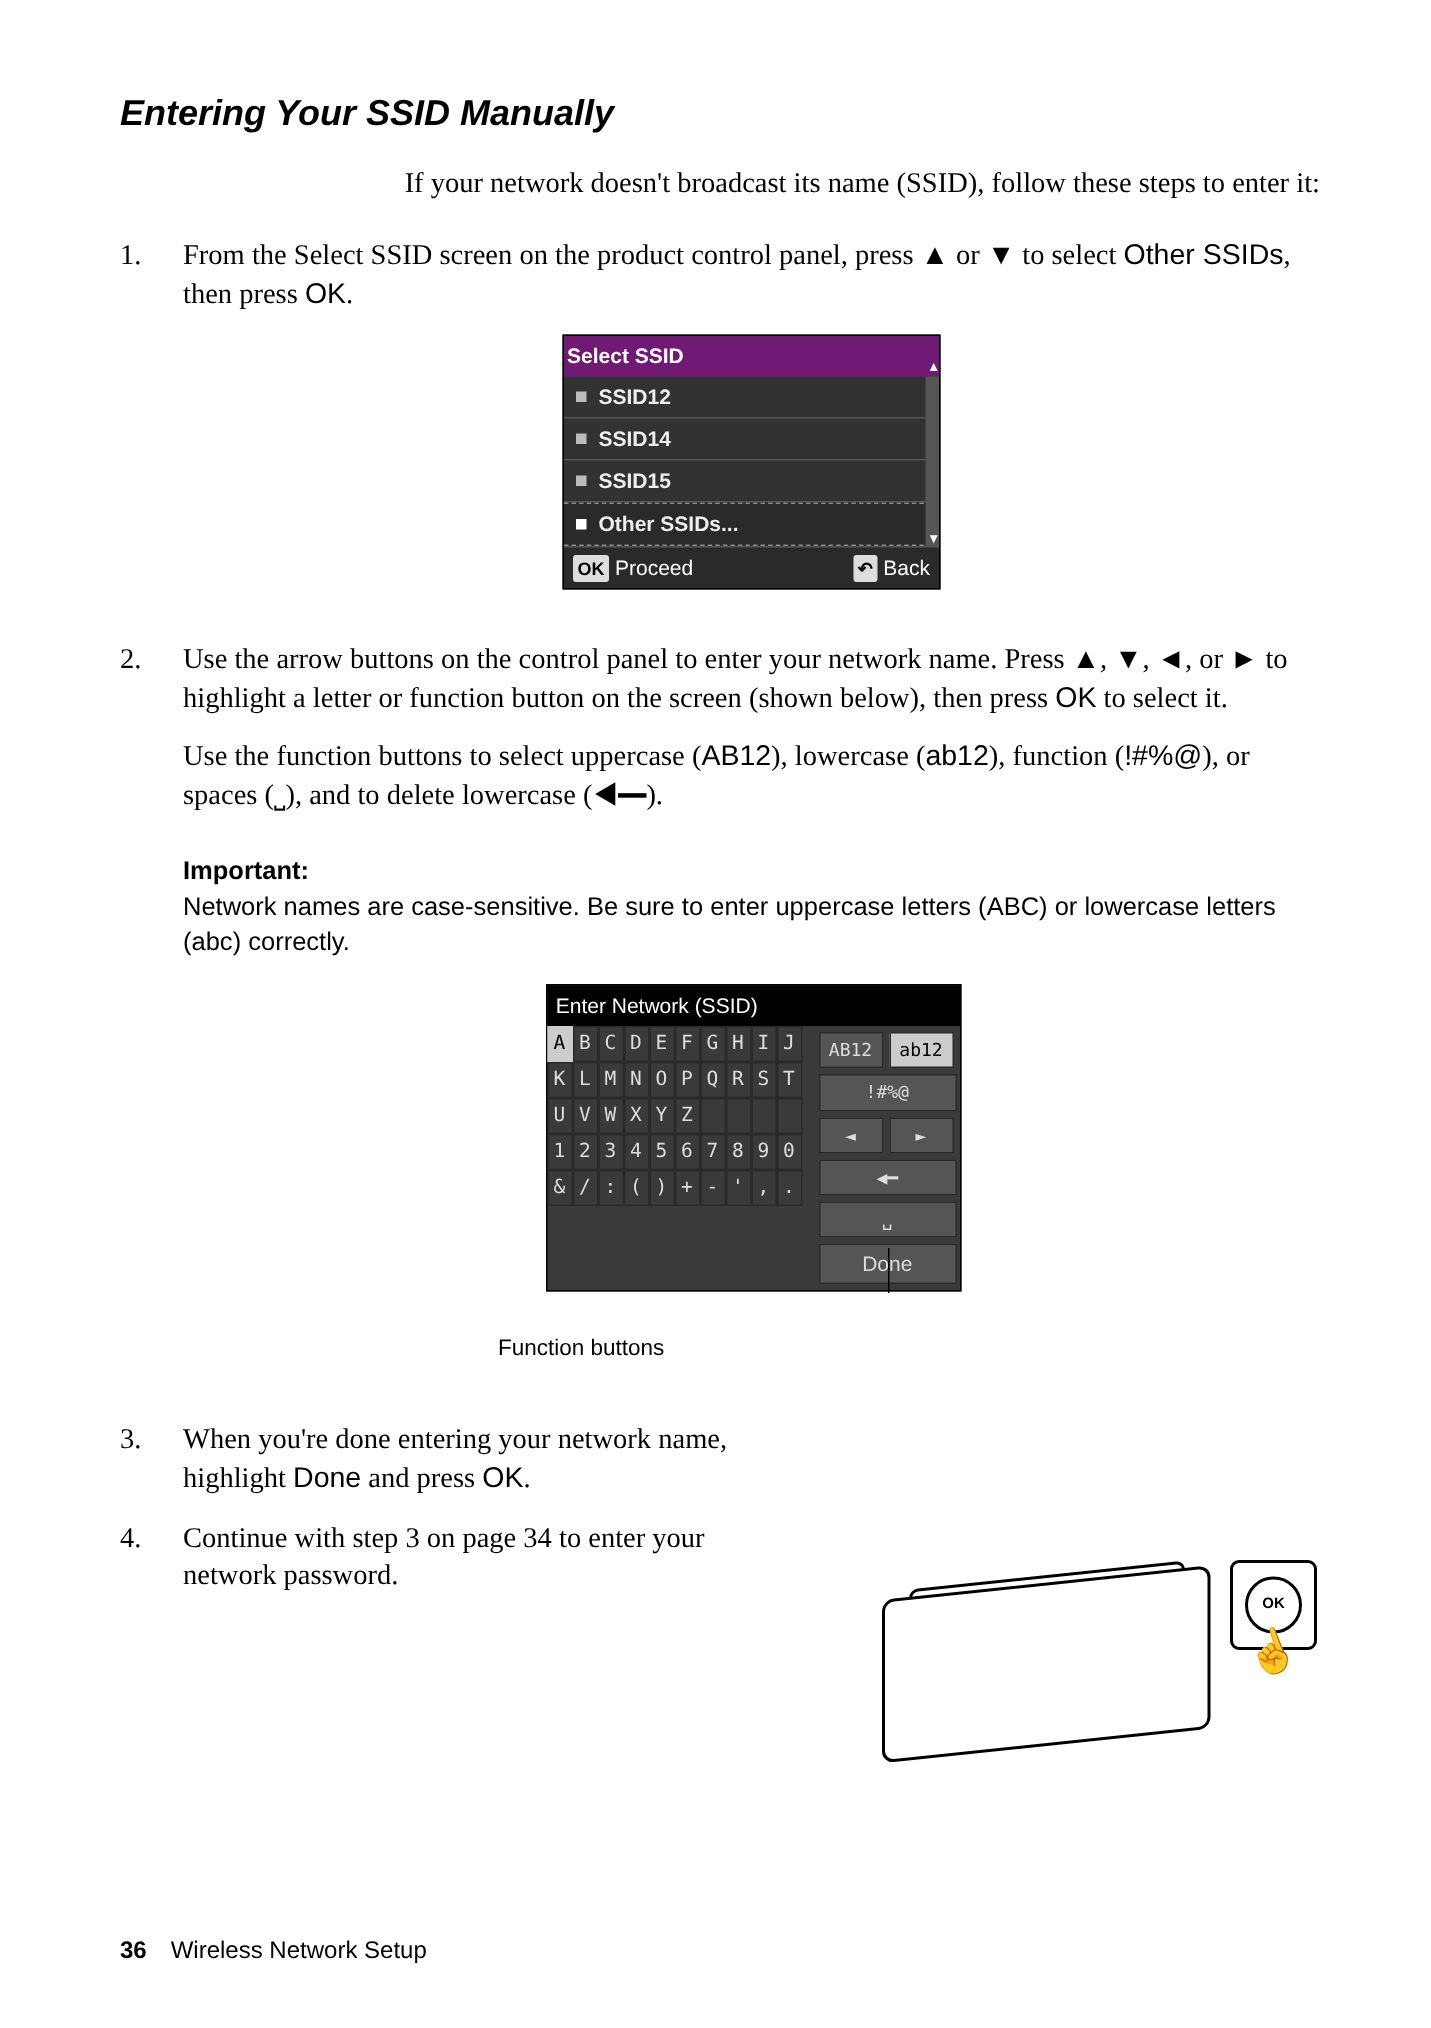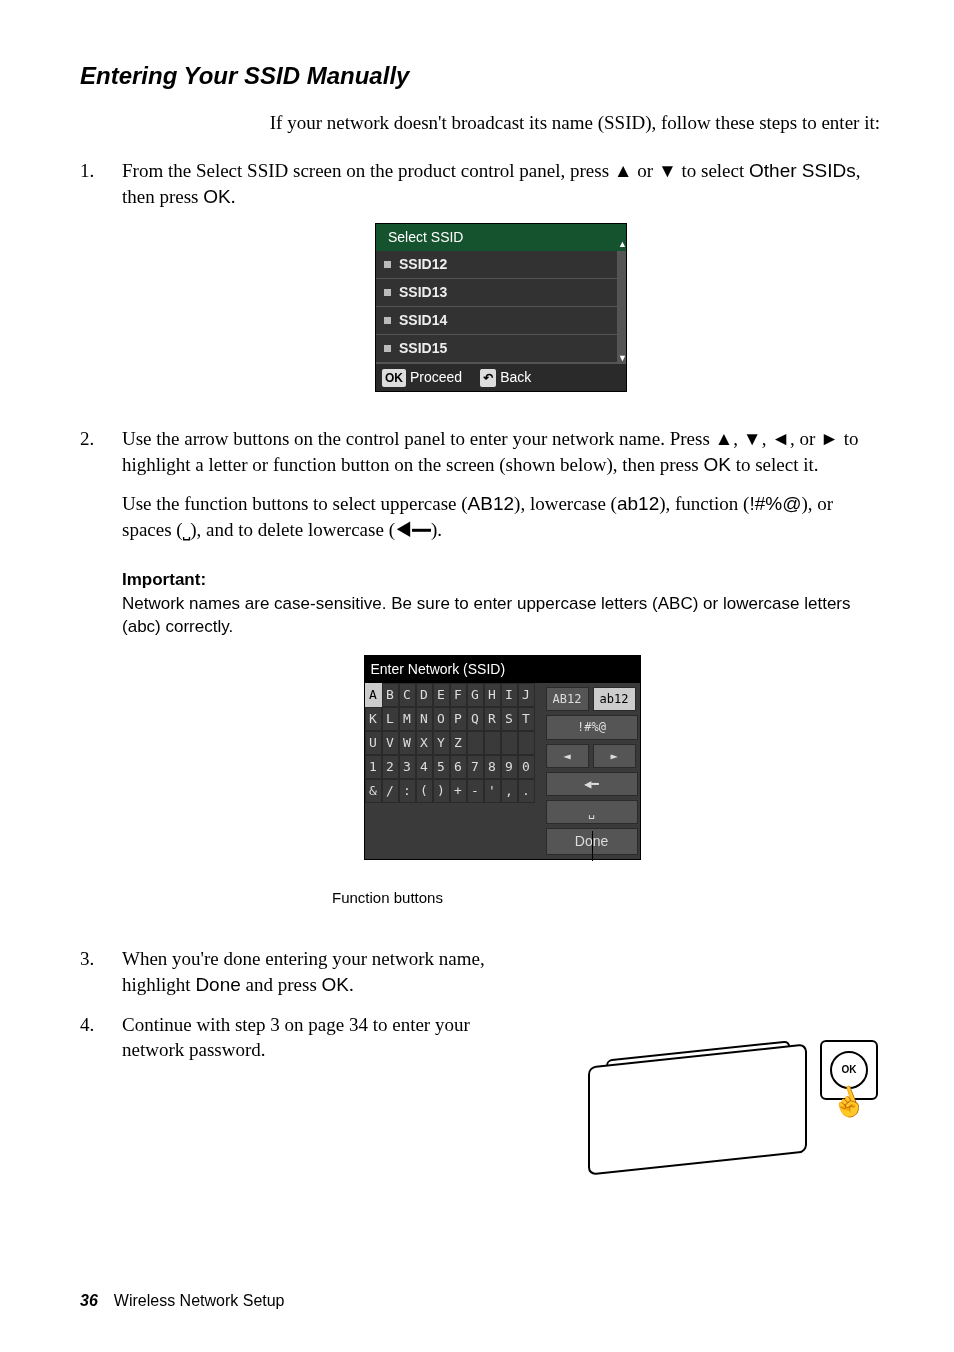--- a/index.html
+++ b/index.html
@@ -57,23 +57,24 @@
   .lcd1 {
     width: 250px;
     border: 1px solid #000;
     margin: 14px auto 20px auto;
     font-family: Arial, Helvetica, sans-serif;
     font-size: 14px;
     color: #fff;
     background: #323232;
   }
   .lcd1 .titlebar {
-    background: #14532d;
-    padding: 4px 12px;
+    background: #701a75;
+    padding: 4px 2px;
     color: #fff;
+    font-weight: bold;
   }
   .lcd1 .listbox {
     position: relative;
     font-weight: bold;
   }
   .lcd1 .row {
     border-bottom: 1px solid #555;
     padding: 4px 8px;
     color: #eee;
   }
@@ -101,20 +102,21 @@
   }
   .lcd1 .scroll::after {
     content:"▼"; position:absolute; bottom:-1px; right:-1px; font-size:9px; color:#fff;
   }
   .lcd1 .footer {
     background: #2a2a2a;
     padding: 4px 6px;
     display:flex;
     gap: 18px;
     border-top: 1px solid #555;
+    justify-content: space-between;
   }
   .lcd1 .footer .pill {
     display:inline-block; font-size:12px; font-weight:bold;
     background:#ddd; color:#000; padding:1px 3px; border-radius:2px; margin-right:4px;
   }
   
   .lcd2-wrap { margin: 16px auto 6px auto; width: 275px; position: relative; }
   .lcd2 {
     width: 275px;
     border: 1px solid #000;
@@ -215,42 +217,42 @@
     position:absolute; right:12px; top:74px;
     font-size:28px; transform: rotate(-20deg);
   }
   .footer-page {
     position: absolute;
     left: 80px;
     bottom: 40px;
     font-family: Arial, Helvetica, sans-serif;
     font-size: 16px;
   }
-  .footer-page b { font-weight: bold; margin-right: 16px; font-style: italic; }
+  .footer-page b { font-weight: bold; margin-right: 16px; }
 </style>
 </head>
 <body>
 
 <h2>Entering Your SSID Manually</h2>
 
 <p class="intro">If your network doesn't broadcast its name (SSID), follow these steps to enter it:</p>
 
 <ol class="steps">
   <li>
     <span class="num">1.</span>
     <div class="body">
       <span>From the Select SSID screen on the product control panel, press </span><span class="tri">▲</span><span> or </span><span class="tri">▼</span><span> to select </span><span class="sans">Other SSIDs</span><span>, then press </span><span class="sans">OK</span><span>.</span>
 
       <div class="lcd1">
         <div class="titlebar">Select SSID</div>
         <div class="listbox">
           <div class="row"><span class="bullet"></span><span>SSID12</span></div>
-          <div class="row"><span class="bullet"></span><span>SSID13</span></div>
           <div class="row"><span class="bullet"></span><span>SSID14</span></div>
           <div class="row"><span class="bullet"></span><span>SSID15</span></div>
+          <div class="row sel"><span class="bullet"></span><span>Other SSIDs...</span></div>
           <div class="scroll"></div>
         </div>
         <div class="footer">
           <span><span class="pill">OK</span><span>Proceed</span></span>
           <span><span class="pill">↶</span><span>Back</span></span>
         </div>
       </div>
     </div>
   </li>
 

